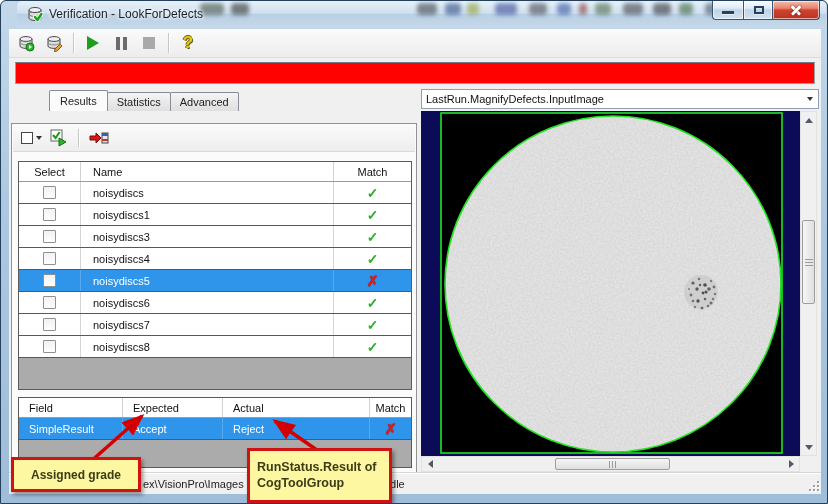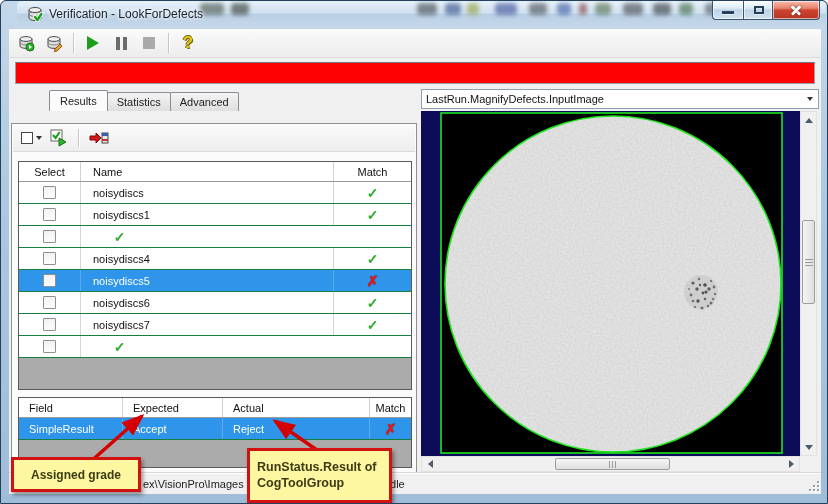--- a/index.html
+++ b/index.html
@@ -263,20 +263,21 @@
             </div>
           <div class="c col-name">noisydiscs1</div>
           <div class="c col-match1">
               <span class="mk pass">✓</span>
             </div>
         </div>
         <div class="g-row">
           <div class="c col-select">
               <span class="cb"></span>
             </div>
+          <div class="c col-name">noisydiscs3</div>
           <div class="c col-match1">
               <span class="mk pass">✓</span>
             </div>
         </div>
         <div class="g-row">
           <div class="c col-select">
               <span class="cb"></span>
             </div>
           <div class="c col-name">noisydiscs4</div>
           <div class="c col-match1">
@@ -307,20 +308,21 @@
             </div>
           <div class="c col-name">noisydiscs7</div>
           <div class="c col-match1">
               <span class="mk pass">✓</span>
             </div>
         </div>
         <div class="g-row">
           <div class="c col-select">
               <span class="cb"></span>
             </div>
+          <div class="c col-name">noisydiscs8</div>
           <div class="c col-match1">
               <span class="mk pass">✓</span>
             </div>
         </div>
       </div>
 
       <div class="grid grid-t2">
         <div class="g-header">
           <div class="hc col-field" style="padding-left:10px;">Field</div>
           <div class="hc col-exp" style="padding-left:10px;">Expected</div>

